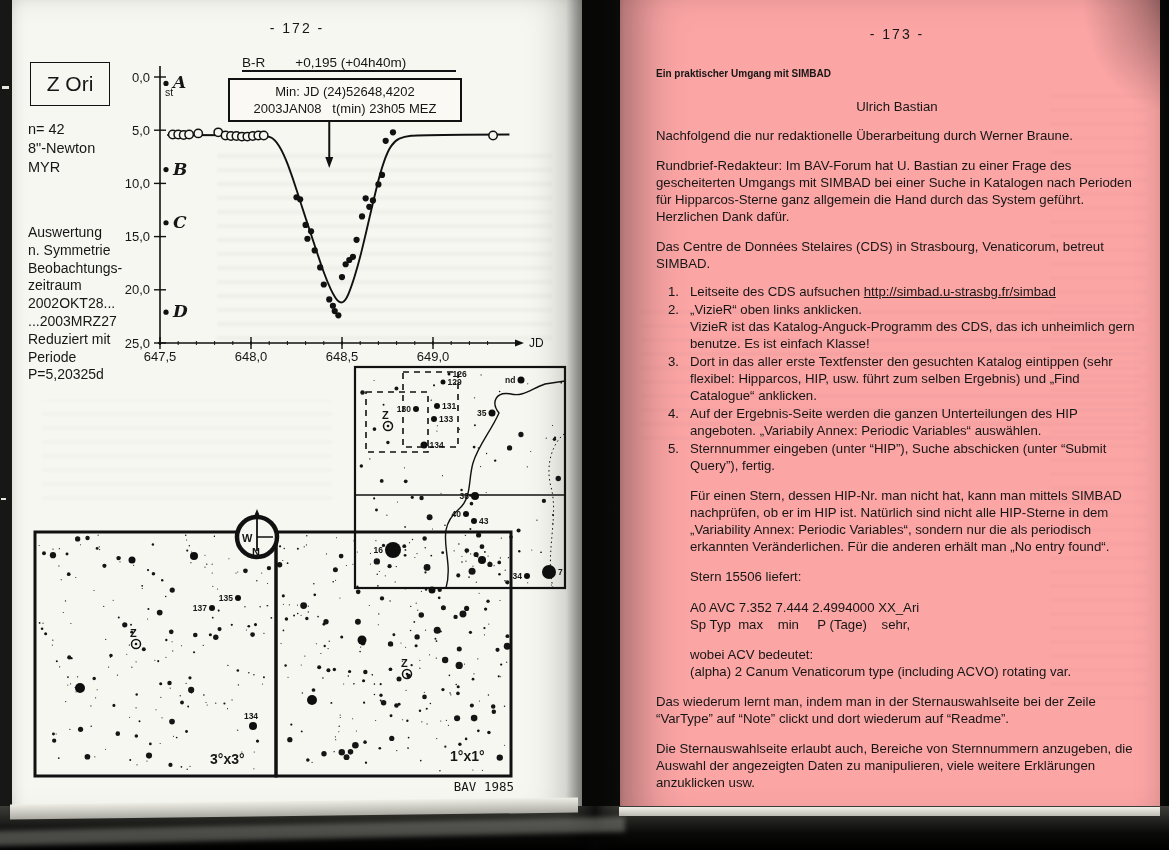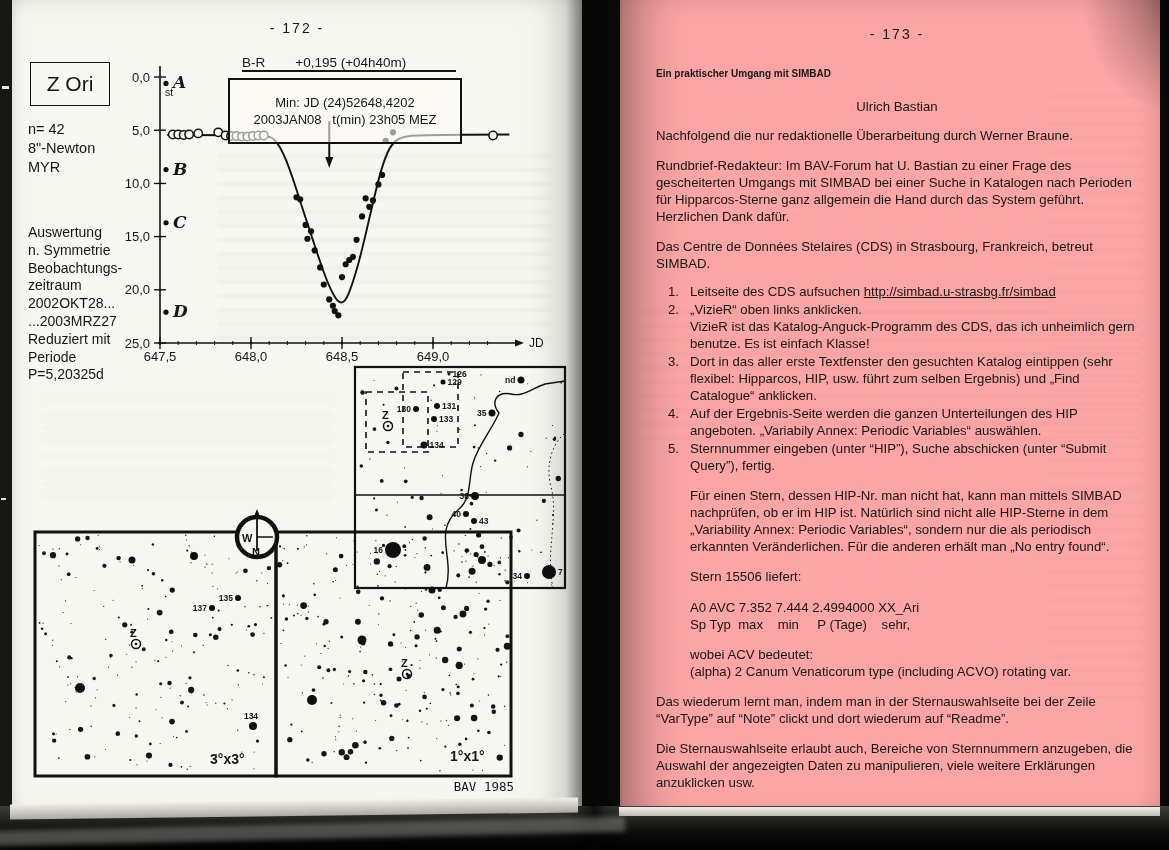--- a/index.html
+++ b/index.html
@@ -13,21 +13,21 @@
   .abs{position:absolute;}
   
   .pgnum{font-size:14px;letter-spacing:2px;}
   #star-box{left:18px;top:62px;width:78px;height:42px;border:1.6px solid #111;
     display:flex;align-items:center;justify-content:center;font-size:21px;z-index:3;}
   .infoblock div{font-size:14.5px;line-height:19px;}
   #eval-block div{font-size:14px;line-height:17.8px;}
   #br-row{left:230px;top:55px;width:214px;display:flex;gap:30px;font-size:13.5px;
     border-bottom:2px solid #111;padding-bottom:0;z-index:3;}
   #min-box{left:216px;top:78px;width:230px;border:2.2px solid #111;text-align:center;
-    font-size:13px;line-height:17px;padding:14px 0;z-index:3;background:rgba(251,250,245,.6);}
+    font-size:13px;line-height:17px;padding:3px 0;z-index:3;background:rgba(251,250,245,.6);}
   #min-box .pre{white-space:pre;}
   .chart-foot{font-size:14px;font-weight:bold;z-index:3;}
   #bav-credit{font-family:"DejaVu Sans Mono",monospace;font-size:12.5px;z-index:3;}
   svg{position:absolute;left:0;top:0;z-index:1;}
   .txt{z-index:2;}
   
   #page-right .inner{position:absolute;left:36px;top:26px;width:482px;}
   #page-right .pgnum{text-align:center;}
   #article-title{text-align:left;font-weight:bold;font-size:10px;margin-top:26px;}
   #article-author{text-align:center;font-size:13.2px;margin-top:20px;}
@@ -808,21 +808,21 @@
   </div>
 
   <div class="page" id="page-right">
     <div class="inner">
       <div class="pgnum">- 173 -</div>
       <div id="article-title">Ein praktischer Umgang mit SIMBAD</div>
       <div id="article-author">Ulrich Bastian</div>
 
       <div class="para">Nachfolgend die nur redaktionelle Überarbeitung durch Werner Braune.</div>
       <div class="para">Rundbrief-Redakteur: Im BAV-Forum hat U. Bastian zu einer Frage des gescheiterten Umgangs mit SIMBAD bei einer Suche in Katalogen nach Perioden für Hipparcos-Sterne ganz allgemein die Hand durch das System geführt. Herzlichen Dank dafür.</div>
-      <div class="para">Das Centre de Données Stelaires (CDS) in Strasbourg, Frankreich, betreut SIMBAD.</div>
+      <div class="para">Das Centre de Données Stelaires (CDS) in Strasbourg, Venaticorum, betreut SIMBAD.</div>
 
       <div style="margin-top:11px;">
           <div class="li-row">
             <div class="li-num">1.</div>
             <div class="li-body"><span>Leitseite des CDS aufsuchen </span><span class="link">http://simbad.u-strasbg.fr/simbad</span></div>
           </div>
           <div class="li-row">
             <div class="li-num">2.</div>
             <div class="li-body">
               <div>„VizieR“ oben links anklicken.</div>

